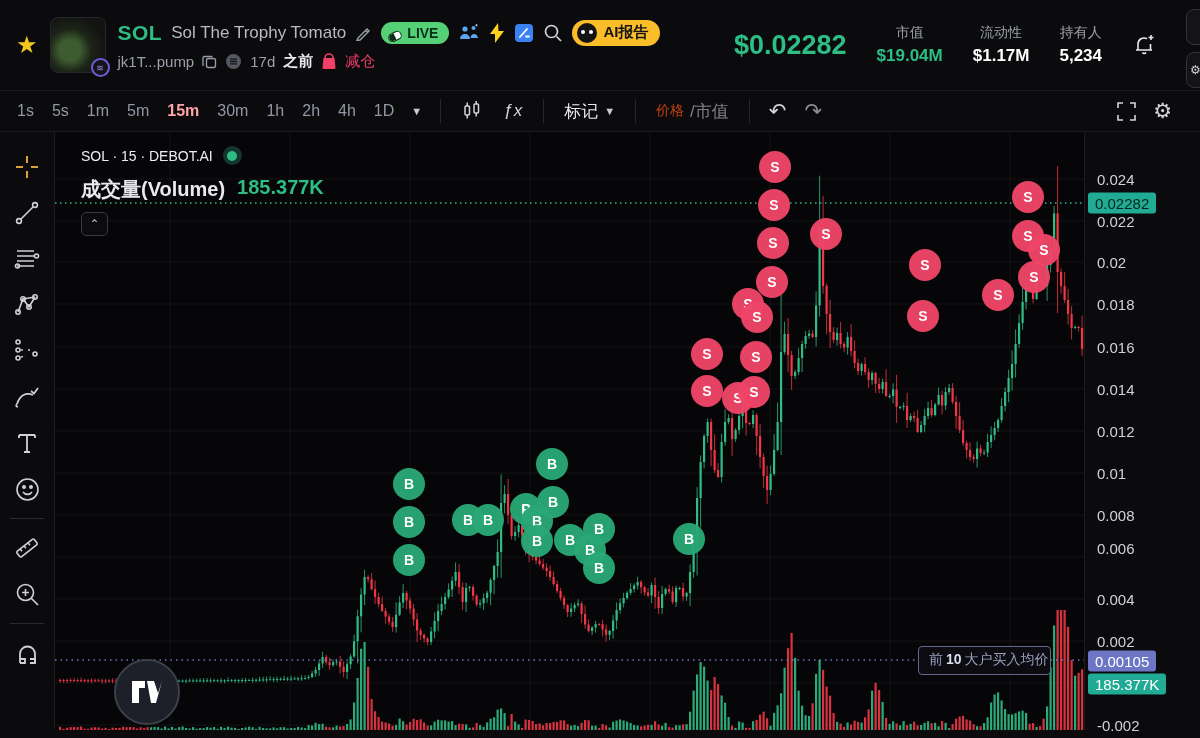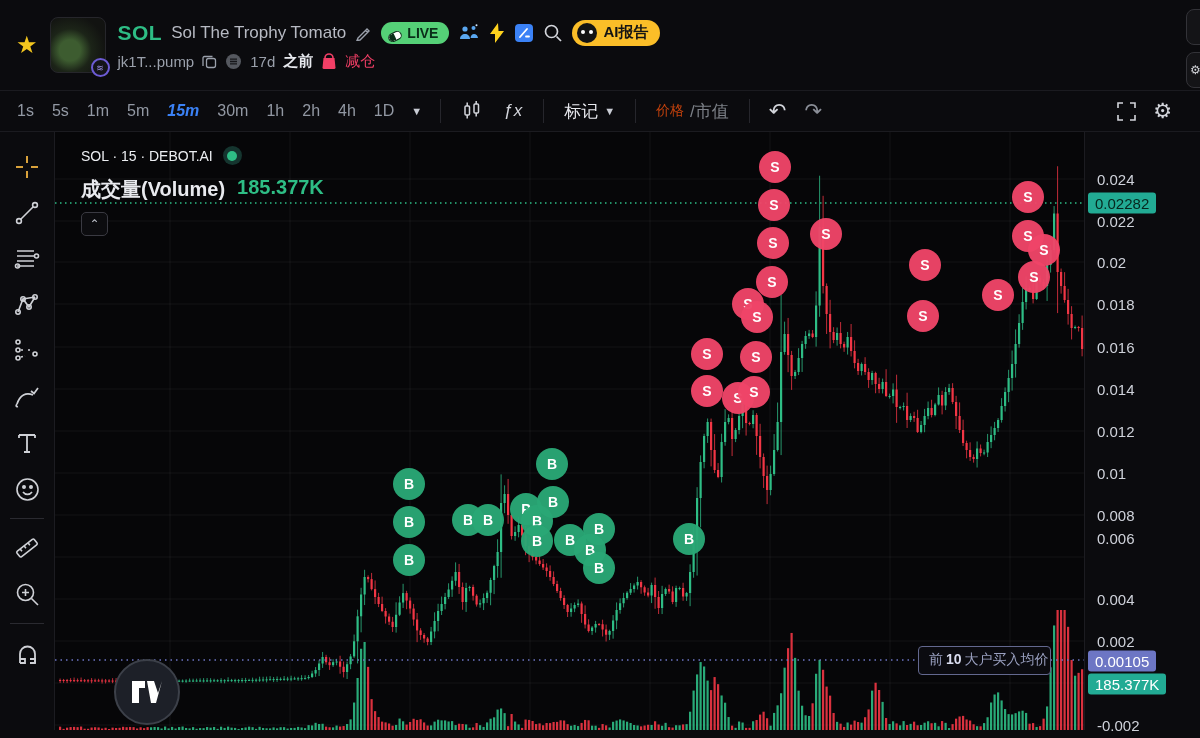--- a/index.html
+++ b/index.html
@@ -42,21 +42,21 @@
   .stat .lbl { color:#9aa0ab; font-size:14px; }
   .stat .val { font-size:17px; font-weight:bold; color:#fff; }
   .stat .val.green { color:#2ebd85; }
   .edge-btn { position:absolute; right:-8px; width:22px; height:36px; border-radius:8px;
      background:#141417; border:1px solid #333338; }
   .edge-btn.b1 { top:9px; } .edge-btn.b2 { top:52px; color:#cfd1d6; font-size:12px; display:flex; align-items:center; padding-left:3px;}
   
   .toolbar { height:42px; display:flex; align-items:center; padding:0 10px 0 8px;
      border-top:1px solid #1b1b20; border-bottom:1px solid #1b1b20; background:#0b0b0e; }
   .tf { color:#9298a3; font-size:16px; padding:4px 9px; cursor:pointer; }
-  .tf.active { color:#3b82f6; font-weight:bold;font-style:italic; }
+  .tf.active { color:#fca5a5; font-weight:bold; }
   .caret { color:#c9ccd4; font-size:11px; padding:0 8px; }
   .tsep { width:1px; height:24px; background:#26262c; margin:0 10px; }
   .tb-ic { color:#d3d5db; padding:0 10px; display:inline-flex; align-items:center; gap:6px; font-size:16px; cursor:pointer;}
   .fx { font-style:italic; font-size:17px; color:#d3d5db; letter-spacing:1px;}
   .mark-label { color:#e8e9ee; font-size:17px; }
   .pm-white { color:#c2410c; font-size:14px; } .pm-gray { color:#7c8087; font-size:17px; }
   .undo { font-size:21px; color:#d3d5db; padding:0 9px; cursor:pointer;}
   .tb-right { margin-left:auto; display:flex; align-items:center; gap:16px; padding-right:18px; }
   
   .body { display:flex; height:598px; }
@@ -157,20 +157,41 @@
         <span>17d</span>
         <span class="age-suffix">之前</span>
         <span class="icon-btn">
           <svg width="16" height="16" viewBox="0 0 16 16" fill="#f23f66">
               <path d="M4 5 a4 4 0 0 1 8 0" fill="none" stroke="#f23f66" stroke-width="1.6"></path>
               <path d="M2.5 5 h11 l1 9.5 a1.5 1.5 0 0 1 -1.5 1.5 h-10 a1.5 1.5 0 0 1 -1.5 -1.5 Z"></path>
             </svg>
         </span>
         <span class="reduce">减仓</span>
       </div>
+    </div>
+    <div class="hdr-right">
+      <span class="big-price">$0.02282</span>
+      <div class="stat">
+        <span class="lbl">市值</span>
+        <span class="val green">$19.04M</span>
+      </div>
+      <div class="stat">
+        <span class="lbl">流动性</span>
+        <span class="val">$1.17M</span>
+      </div>
+      <div class="stat">
+        <span class="lbl">持有人</span>
+        <span class="val">5,234</span>
+      </div>
+      <span class="icon-btn">
+        <svg width="24" height="24" viewBox="0 0 24 24" fill="none" stroke="#e8e9ee" stroke-width="1.6">
+            <path d="M6 17 v-6 a6 6 0 0 1 9 -5.2 M18.5 11 v6 M4 17 h16 M10.5 19.5 a2 2 0 0 0 3.5 0"></path>
+            <path d="M16.5 4.5 h5 M19 2 v5"></path>
+          </svg>
+      </span>
     </div>
     <div class="edge-btn b1"></div>
     <div class="edge-btn b2">⚙</div>
   </div>
 
   <div class="toolbar">
     <span class="tf">1s</span>
     <span class="tf">5s</span>
     <span class="tf">1m</span>
     <span class="tf">5m</span>
@@ -1386,21 +1407,21 @@
     <div class="axis" id="axis">
         <div class="axis-lbl" style="top: 47px;">0.024</div>
         <div class="axis-lbl" style="top: 89px;">0.022</div>
         <div class="axis-lbl" style="top: 130px;">0.02</div>
         <div class="axis-lbl" style="top: 172px;">0.018</div>
         <div class="axis-lbl" style="top: 215px;">0.016</div>
         <div class="axis-lbl" style="top: 257px;">0.014</div>
         <div class="axis-lbl" style="top: 299px;">0.012</div>
         <div class="axis-lbl" style="top: 341px;">0.01</div>
         <div class="axis-lbl" style="top: 383px;">0.008</div>
-        <div class="axis-lbl" style="top: 406px;">0.006</div>
+        <div class="axis-lbl" style="top: 416px;">0.006</div>
         <div class="axis-lbl" style="top: 467px;">0.004</div>
         <div class="axis-lbl" style="top: 509px;">0.002</div>
         <div class="axis-lbl" style="top: 593px;">-0.002</div>
         <div class="axis-badge" style="top: 71px; background: rgb(34, 171, 148); color: rgb(6, 38, 29);">0.02282</div>
         <div class="axis-badge" style="top: 529px; background: rgb(109, 118, 196); color: rgb(255, 255, 255);">0.00105</div>
         <div class="axis-badge" style="top: 552px; background: rgb(34, 171, 148); color: rgb(255, 255, 255);">185.377K</div>
       </div>
   </div>
 </div>
 

